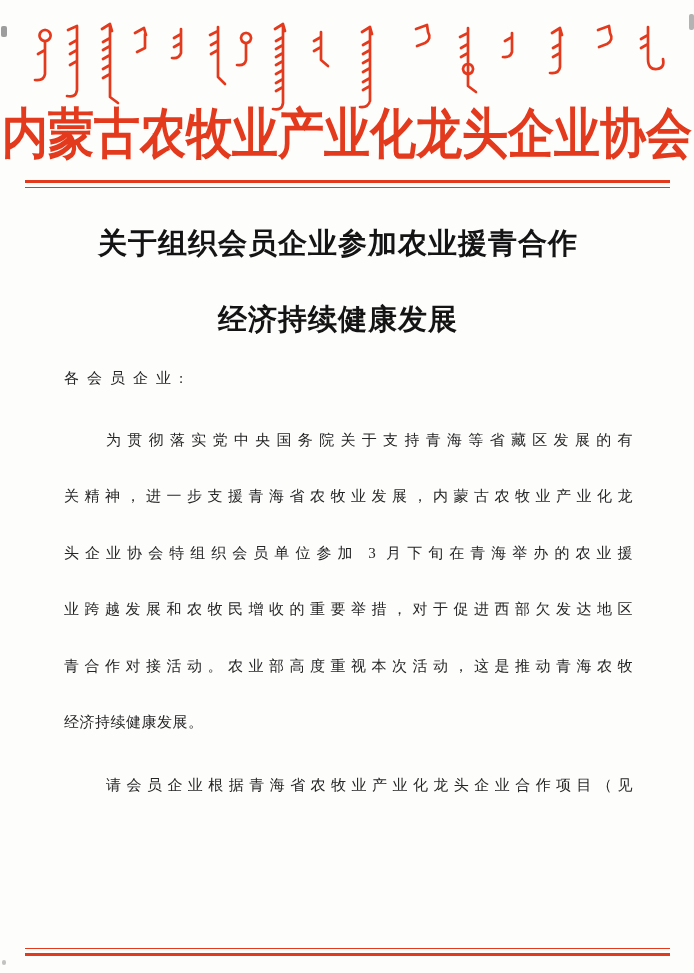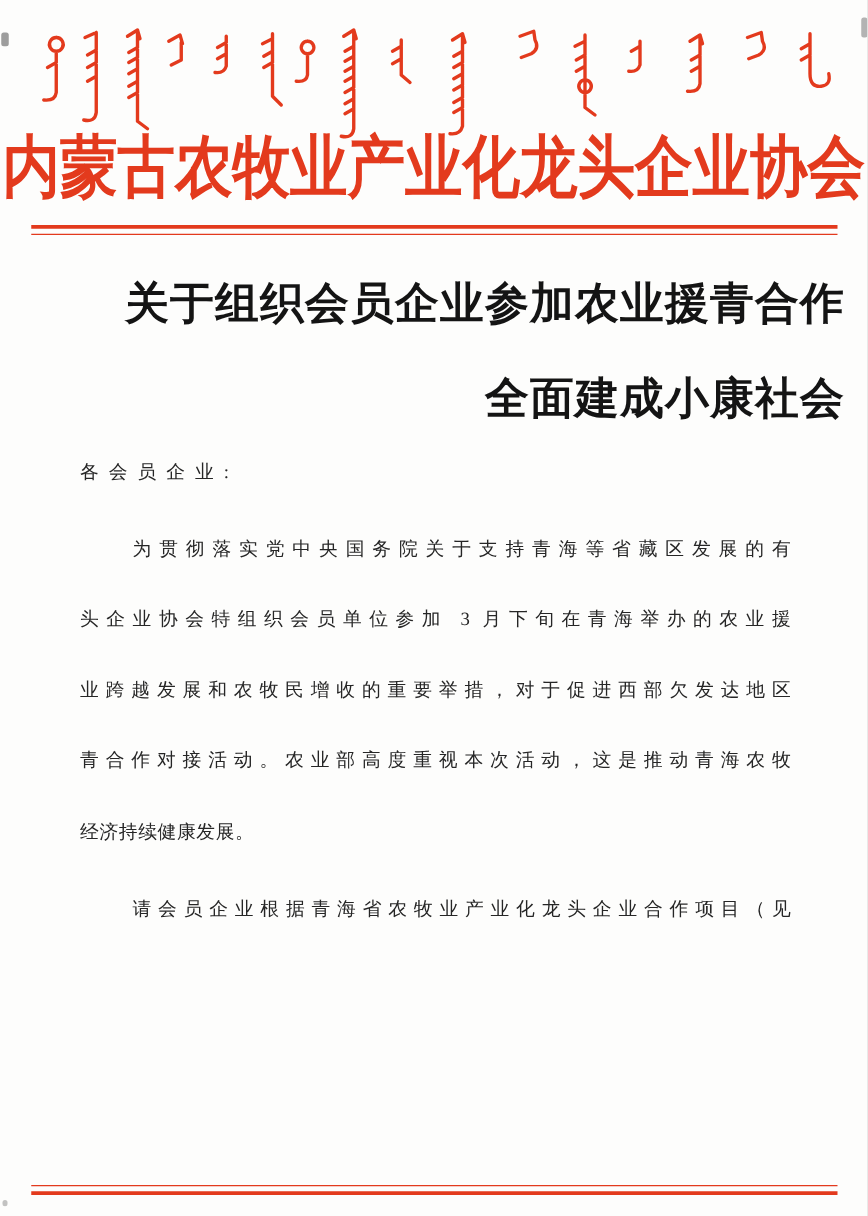--- a/index.html
+++ b/index.html
@@ -22,22 +22,22 @@
   .rule-top {
     position:absolute; top:180px; left:25px; right:24px; height:3.5px;
     border-top:3.5px solid var(--red); border-bottom:1.5px solid var(--red);
   }
   .rule-bottom {
     position:absolute; top:948px; left:25px; right:24px; height:3.5px;
     border-top:1.5px solid var(--red); border-bottom:3.5px solid var(--red);
   }
   
   .doc-title {
-    position:absolute; left:0; width:676px; text-align:right;
-    font-weight:bold; font-size:35px; line-height:38px; color:var(--title-black);
+    position:absolute; left:0; width:676px; text-align:center;
+    font-weight:bold; font-size:29px; line-height:38px; color:var(--title-black);
     letter-spacing:1px; white-space:nowrap;
   }
   .doc-title.t1 { top:224px; }
   .doc-title.t2 { top:300px; }
   
   .body-text {
     position:absolute; top:350px; left:64px; width:569px;
     font-size:15px; letter-spacing:0.5px; color:var(--body-text);
   }
   .line { height:56.5px; line-height:56.5px; }
@@ -76,25 +76,26 @@
     <path d="M620,7 V39 M620,15 l-7,4 M620,24 l-7,4 M620,39 q0,11 9,10 q8,-1 6,-10"></path>
   </svg>
 
   <div class="org-name">
     <span class="stretch">内蒙古农牧业产业化龙头企业协会</span>
   </div>
 
   <div class="rule-top"></div>
 
   <div class="doc-title t1">关于组织会员企业参加农业援青合作</div>
-  <div class="doc-title t2">全面建成小康社会</div>
+  <div class="doc-title t2">经济持续健康发展</div>
 
   <div class="body-text">
     <div class="line salute">各会员企业:</div>
     <div class="line indent fill gap1">为贯彻落实党中央国务院关于支持青海等省藏区发展的有</div>
+    <div class="line fill">关精神，进一步支援青海省农牧业发展，内蒙古农牧业产业化龙</div>
     <div class="line fill">头企业协会特组织会员单位参加 3 月下旬在青海举办的农业援</div>
     <div class="line fill">业跨越发展和农牧民增收的重要举措，对于促进西部欠发达地区</div>
     <div class="line fill">青合作对接活动。农业部高度重视本次活动，这是推动青海农牧</div>
     <div class="line">经济持续健康发展。</div>
     <div class="line indent fill gap2">请会员企业根据青海省农牧业产业化龙头企业合作项目（见</div>
   </div>
 
   <div class="rule-bottom"></div>
 
   <div class="speck s1"></div>

